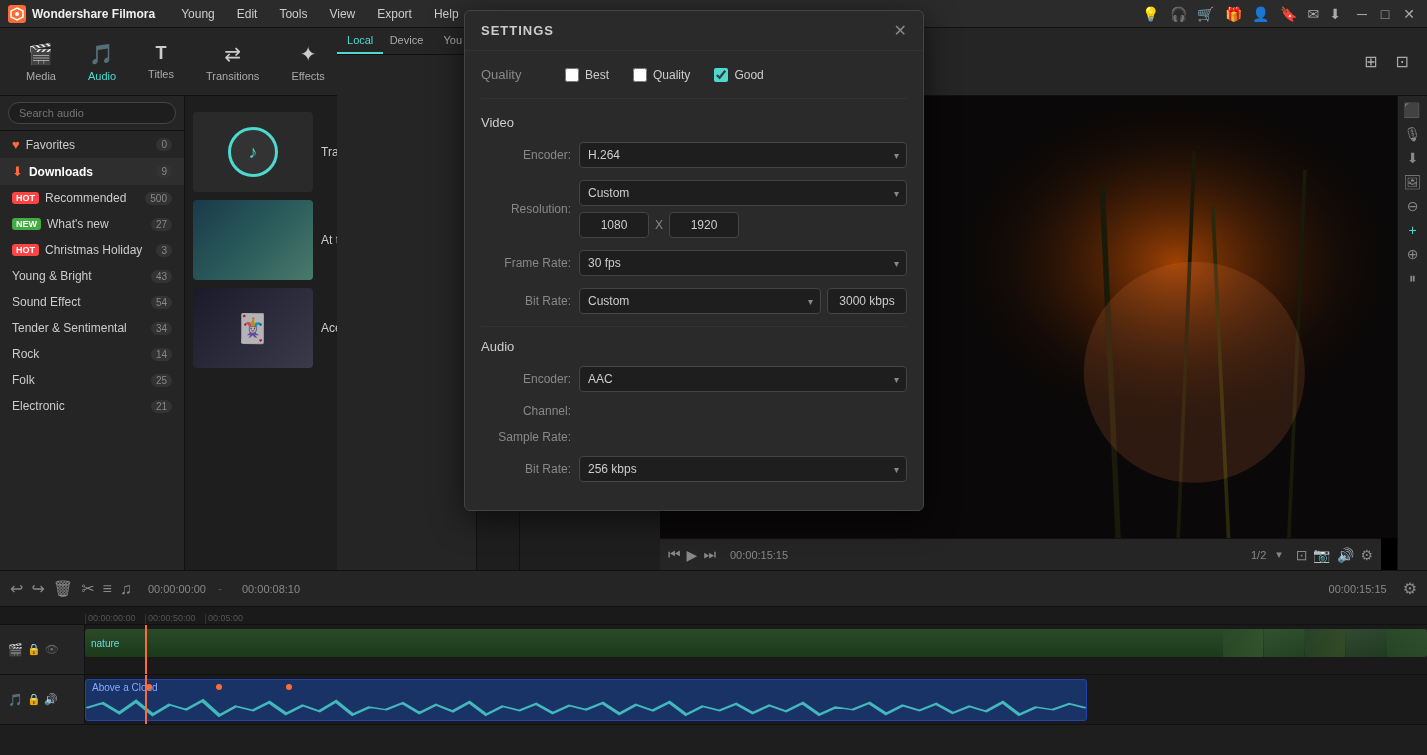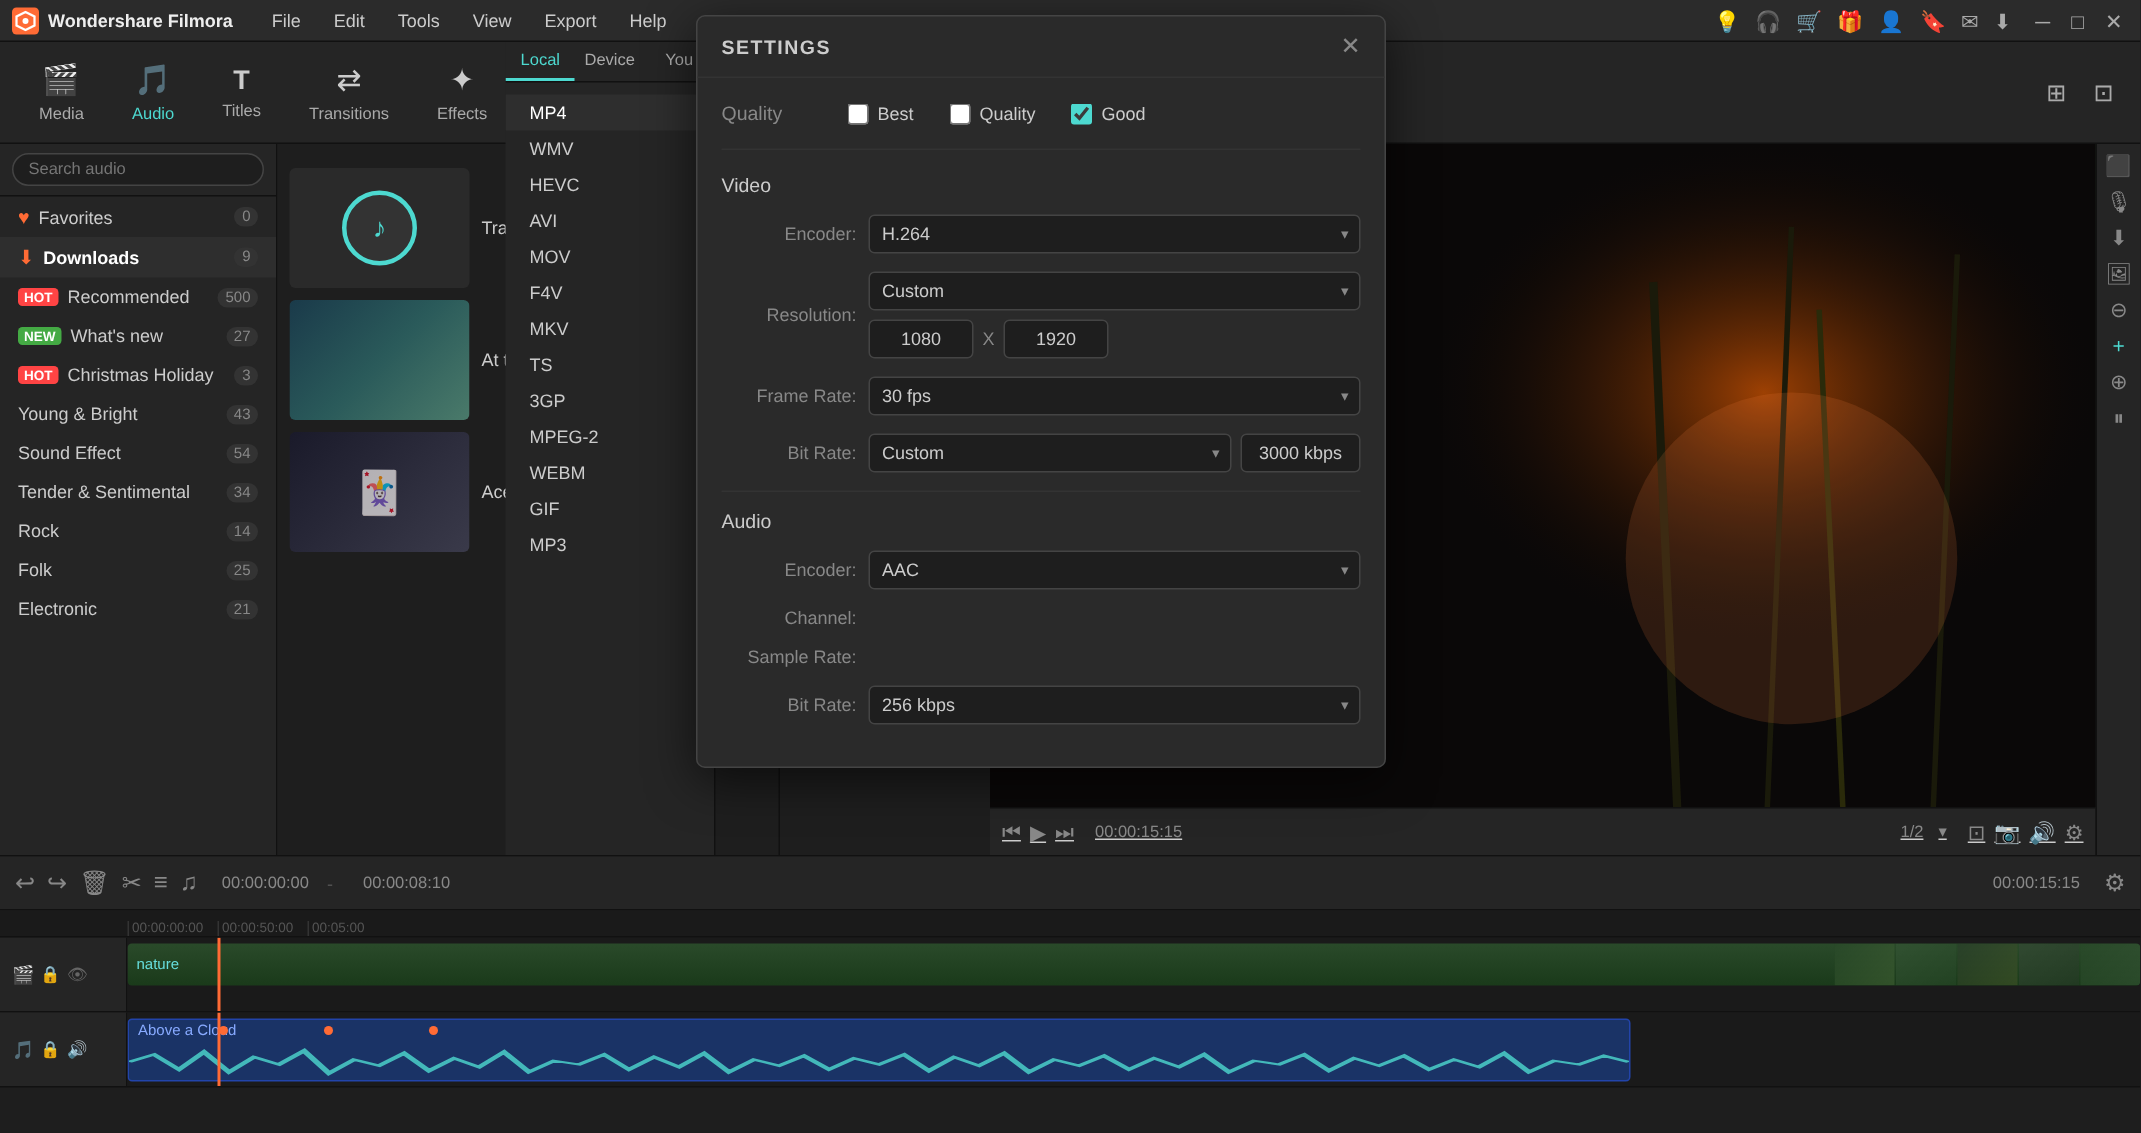--- a/index.html
+++ b/index.html
@@ -105,21 +105,21 @@
     .bitrate-input { width: 80px; background: #1e1e1e; border: 1px solid #444; border-radius: 4px; color: #ccc; padding: 5px 8px; font-size: 12px; outline: none; text-align: center; }
     .section-divider { border: none; border-top: 1px solid #333; margin: 12px 0; }
     .dialog-footer { display: flex; align-items: center; justify-content: center; padding: 12px 16px; gap: 12px; border-top: 1px solid #333; }
     .btn { padding: 8px 28px; border-radius: 20px; border: none; cursor: pointer; font-size: 12px; font-weight: 600; }
     .btn-cancel { background: transparent; border: 1px solid #4dd9d0; color: #4dd9d0; }
     .btn-ok { background: #4dd9d0; color: #1a1a1a; }
     .btn-default { background: transparent; border: 1px solid #666; color: #ccc; }
     .btn-export { background: #4dd9d0; color: #1a1a1a; }
 
     
-    .preview-controls { position: absolute; bottom: 0; left: 0; right: 0; background: #252525; border-top: 1px solid #111; height: 32px; display: flex; align-items: center; padding: 0 8px; gap: 6px; text-decoration: underline; }
+    .preview-controls { position: absolute; bottom: 0; left: 0; right: 16px; background: #252525; border-top: 1px solid #111; height: 32px; display: flex; align-items: center; padding: 0 8px; gap: 6px; }
     .preview-ctrl-icon { font-size: 14px; color: #888; cursor: pointer; }
 
     
     ::-webkit-scrollbar { width: 4px; height: 4px; }
     ::-webkit-scrollbar-track { background: #1a1a1a; }
     ::-webkit-scrollbar-thumb { background: #444; border-radius: 2px; }
     .track-icons { display: flex; gap: 4px; }
     .track-icon-sm { font-size: 11px; color: #666; cursor: pointer; }
 
     .tl-ruler { height: 18px; background: #1a1a1a; border-bottom: 1px solid #111; display: flex; align-items: flex-end; padding-left: 85px; }
@@ -133,21 +133,21 @@
   <div class="app-logo">
     <div class="logo-icon">
       <svg width="14" height="14" viewBox="0 0 14 14">
           <polygon points="7,1 13,4 13,10 7,13 1,10 1,4" fill="none" stroke="white" stroke-width="1.5"></polygon>
           <circle cx="7" cy="7" r="2" fill="white"></circle>
         </svg>
     </div>
     <span class="app-name">Wondershare Filmora</span>
   </div>
   <div class="menu-items">
-    <span class="menu-item">File</span>
+    <span class="menu-item">Young</span>
     <span class="menu-item">Edit</span>
     <span class="menu-item">Tools</span>
     <span class="menu-item">View</span>
     <span class="menu-item">Export</span>
     <span class="menu-item">Help</span>
   </div>
   <div class="spacer"></div>
   <div class="top-icons">
     <span class="top-icon">💡</span>
     <span class="top-icon">🎧</span>
@@ -284,35 +284,20 @@
 
     <div style="position:absolute; right:4px; top:50%; transform:translateY(-50%); color:#888; font-size:16px; cursor:pointer;">‹</div>
   </div>
 
   <div class="export-side">
     <div style="position:relative; top:0;">
       <div class="export-tab">
         <div class="export-tab-item active">Local</div>
         <div class="export-tab-item">Device</div>
         <div class="export-tab-item">You</div>
-      </div>
-      <div>
-        <div class="format-item active">MP4</div>
-        <div class="format-item">WMV</div>
-        <div class="format-item">HEVC</div>
-        <div class="format-item">AVI</div>
-        <div class="format-item">MOV</div>
-        <div class="format-item">F4V</div>
-        <div class="format-item">MKV</div>
-        <div class="format-item">TS</div>
-        <div class="format-item">3GP</div>
-        <div class="format-item">MPEG-2</div>
-        <div class="format-item">WEBM</div>
-        <div class="format-item">GIF</div>
-        <div class="format-item">MP3</div>
       </div>
     </div>
   </div>
 
   <div class="preview-panel" style="margin-left: 140px;">
     <div class="preview-video">
 
       <div style="width:100%; height: calc(100% - 32px); background: linear-gradient(160deg, #0a1a08 0%, #1a2a10 20%, #0a0a05 60%, #050505 100%); position:relative; overflow:hidden;">
 
         <svg width="100%" height="100%" viewBox="0 0 400 300" preserveAspectRatio="xMidYMid slice" style="position:absolute; inset:0;">

